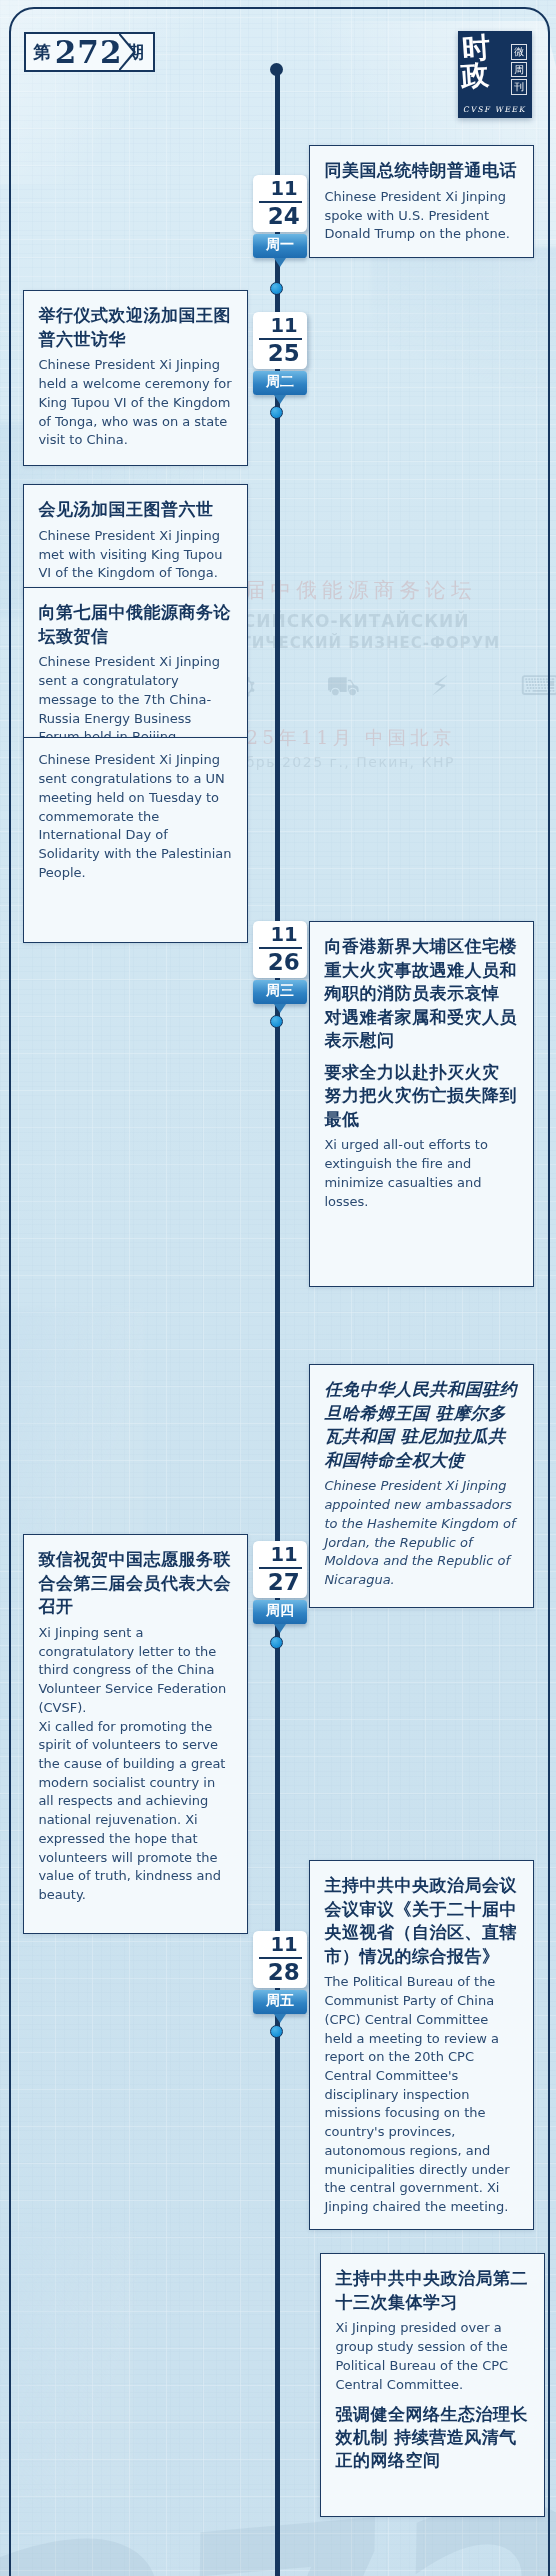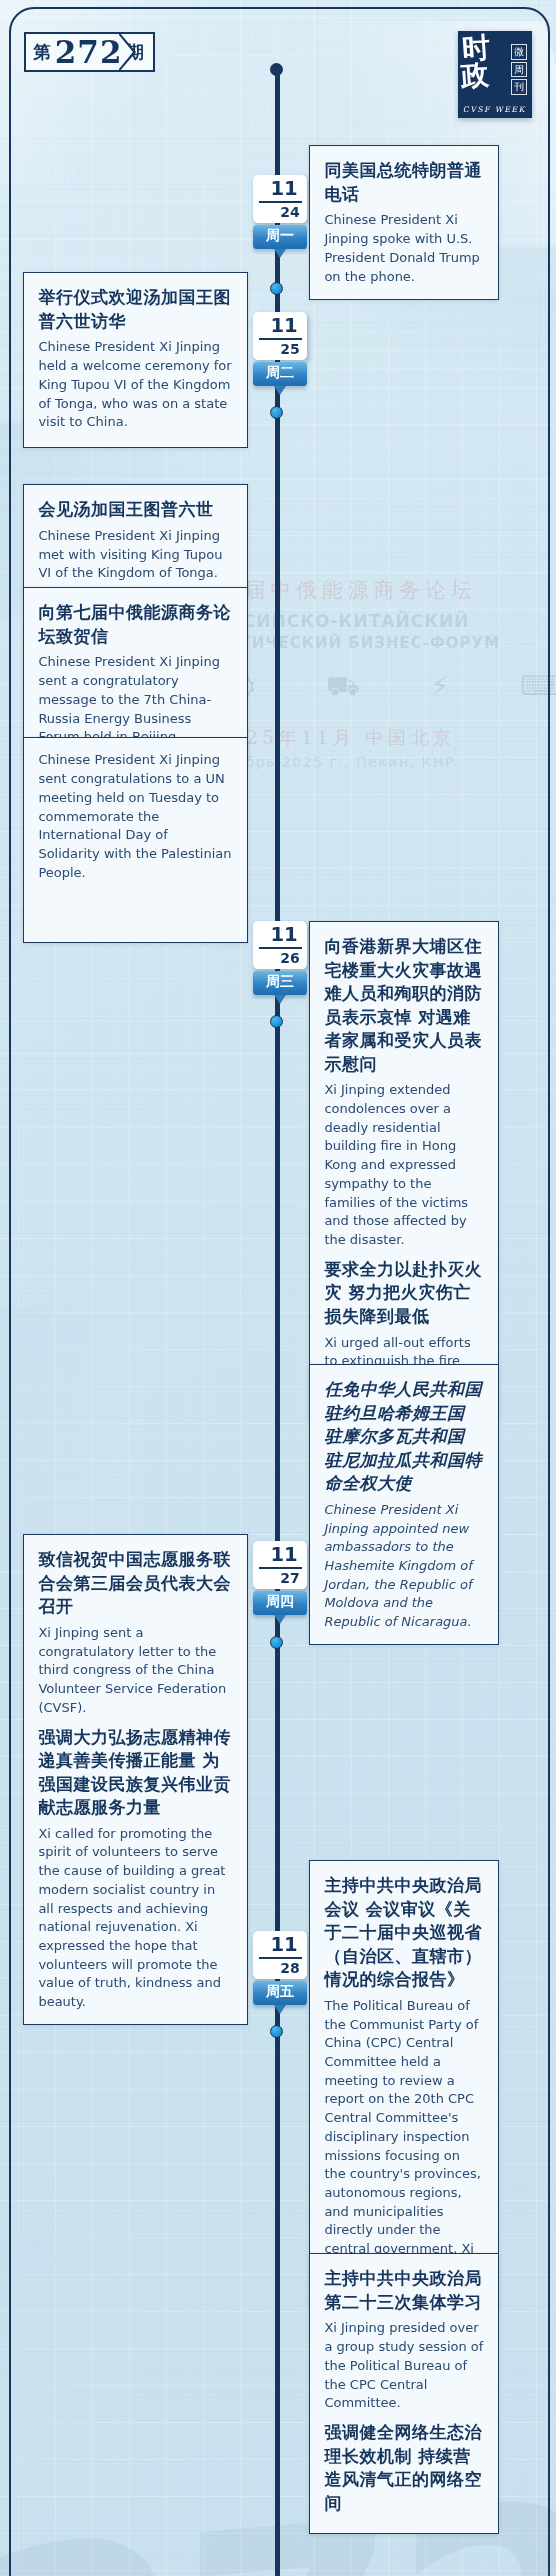--- a/index.html
+++ b/index.html
@@ -52,40 +52,40 @@
   .tl-top-dot{position:absolute;left:270px;top:63px;width:13.4px;height:13.4px;border-radius:50%;background:#16365e;}
   .node{position:absolute;left:270px;width:11.3px;height:11.3px;border-radius:50%;
     background:radial-gradient(circle at 35% 30%,#4fb6ea,#1d95da 60%,#1272b4);border:1.5px solid #14345c;}
 
   
   .day{position:absolute;left:253px;width:54px;}
   .day-box{background:#fff;border-radius:5.2px;padding:4.1px 5.2px 4.1px 6.2px;text-align:right;
     box-shadow:1.5px 2.1px 4.6px rgba(23,54,96,.28);}
   .day-month{display:block;font-weight:700;font-size:19.6px;line-height:1;color:#16365e;padding-right:4.1px;}
   .day-sep{border-bottom:2.6px solid #16365e;margin:2.6px 0 2.1px;}
-  .day-num{display:block;font-weight:700;font-size:14px;line-height:1;color:#16365e;padding-right:2.1px;}
+  .day-num{display:block;font-weight:700;font-size:23px;line-height:1;color:#16365e;padding-right:2.1px;}
   .day-week{margin-top:1.5px;background:linear-gradient(180deg,#6cb7e4 0%,#2f83c4 55%,#1e6cb0 100%);
     color:#fff;font-size:14px;font-weight:700;text-align:center;padding:2.1px 0 3.6px;border-radius:3.6px;
     box-shadow:0 2.1px 3.6px rgba(23,54,96,.25);}
   .day-pointer{width:0;height:0;margin:0 auto;border-left:6.7px solid transparent;border-right:6.7px solid transparent;
     border-top:9.3px solid #2f7cb8;}
 
   
   .event{position:absolute;box-sizing:border-box;background:#f3f9fc;border:1.5px solid #1b3a62;
     padding:13.4px 14.4px 12.4px;box-shadow:0 1px 4.1px rgba(23,54,96,.12);}
   .event.left{left:23px;width:225px;}
-  .event.right{left:309px;width:190px;}
+  .event.right{left:309px;width:225px;}
   .t-zh{font-family:"DejaVu Serif","Liberation Serif",serif;font-weight:700;color:#16365e;
     font-size:17px;line-height:1.38;letter-spacing:0.5px;margin-bottom:5.2px;}
   .t-zh.second{margin-top:8.2px;}
   .t-en{color:#2a4a71;font-size:13px;line-height:1.44;}
-  .e0{top:145px;min-height:112px;} .e1{top:272px;min-height:176px;} .e2{top:484px;min-height:88px;}
+  .e0{top:145px;min-height:112px;} .e1{top:290px;min-height:176px;} .e2{top:484px;min-height:88px;}
   .e3{top:587px;min-height:134px;} .e4{top:737px;min-height:206px;} .e5{top:921px;min-height:366px;}
   .e6{top:1364px;min-height:244px;font-style:italic;} .e7{top:1534px;min-height:400px;} .e8{top:1860px;min-height:325px;}
-  .e9{top:2253px;min-height:264px;}
+  .e9{top:2253px;min-height:264px;margin-left:11px;}
 
   
   .wm-forum{position:absolute;left:139px;top:576px;width:392px;text-align:center;opacity:.20;pointer-events:none;}
   .wm-zh{font-family:"DejaVu Serif","Liberation Serif",serif;color:#c4605c;font-size:20.6px;letter-spacing:5.2px;white-space:nowrap;}
   .wm-ru1{color:#6d8699;font-weight:700;font-size:17px;letter-spacing:1px;margin-top:7.2px;white-space:nowrap;}
   .wm-ru2{color:#6d8699;font-weight:700;font-size:15px;letter-spacing:1px;margin-top:3.1px;white-space:nowrap;}
   .wm-icons{margin-top:17.5px;color:#5e7d94;font-size:27px;letter-spacing:31px;white-space:nowrap;}
   .wm-date-zh{font-family:"DejaVu Serif","Liberation Serif",serif;color:#c4605c;font-size:18.5px;letter-spacing:4.1px;margin-top:20.6px;white-space:nowrap;}
   .wm-date-ru{color:#7e94a5;font-size:14px;letter-spacing:1.5px;margin-top:4.1px;white-space:nowrap;}
   .wm-272{position:absolute;left:-36px;top:2488px;font-weight:700;font-size:319px;line-height:1;
@@ -209,34 +209,32 @@
     <div class="t-zh">向第七届中俄能源商务论坛致贺信</div>
     <div class="t-en">Chinese President Xi Jinping sent a congratulatory message to the 7th China-Russia Energy Business Forum held in Beijing.</div>
   </div>
 
   <div class="event left e4">
     <div class="t-en">Chinese President Xi Jinping sent congratulations to a UN meeting held on Tuesday to commemorate the International Day of Solidarity with the Palestinian People.</div>
   </div>
 
   <div class="event right e5">
     <div class="t-zh">向香港新界大埔区住宅楼重大火灾事故遇难人员和殉职的消防员表示哀悼 对遇难者家属和受灾人员表示慰问</div>
-    <div class="t-en">Xi Jinping extended condolences over a deadly residential building fire in Hong Kong and expressed sympathy to the families of the victims and those affected by the disaster.</div>
     <div class="t-zh second">要求全力以赴扑灭火灾 努力把火灾伤亡损失降到最低</div>
     <div class="t-en">Xi urged all-out efforts to extinguish the fire and minimize casualties and losses.</div>
   </div>
 
   <div class="event right e6">
     <div class="t-zh">任免中华人民共和国驻约旦哈希姆王国 驻摩尔多瓦共和国 驻尼加拉瓜共和国特命全权大使</div>
     <div class="t-en">Chinese President Xi Jinping appointed new ambassadors to the Hashemite Kingdom of Jordan, the Republic of Moldova and the Republic of Nicaragua.</div>
   </div>
 
   <div class="event left e7">
     <div class="t-zh">致信祝贺中国志愿服务联合会第三届会员代表大会召开</div>
     <div class="t-en">Xi Jinping sent a congratulatory letter to the third congress of the China Volunteer Service Federation (CVSF).</div>
-    <div class="t-zh second">强调大力弘扬志愿精神传递真善美传播正能量 为强国建设民族复兴伟业贡献志愿服务力量</div>
     <div class="t-en">Xi called for promoting the spirit of volunteers to serve the cause of building a great modern socialist country in all respects and achieving national rejuvenation. Xi expressed the hope that volunteers will promote the value of truth, kindness and beauty.</div>
   </div>
 
   <div class="event right e8">
     <div class="t-zh">主持中共中央政治局会议 会议审议《关于二十届中央巡视省（自治区、直辖市）情况的综合报告》</div>
     <div class="t-en">The Political Bureau of the Communist Party of China (CPC) Central Committee held a meeting to review a report on the 20th CPC Central Committee's disciplinary inspection missions focusing on the country's provinces, autonomous regions, and municipalities directly under the central government. Xi Jinping chaired the meeting.</div>
   </div>
 
   <div class="event right e9">
     <div class="t-zh">主持中共中央政治局第二十三次集体学习</div>

